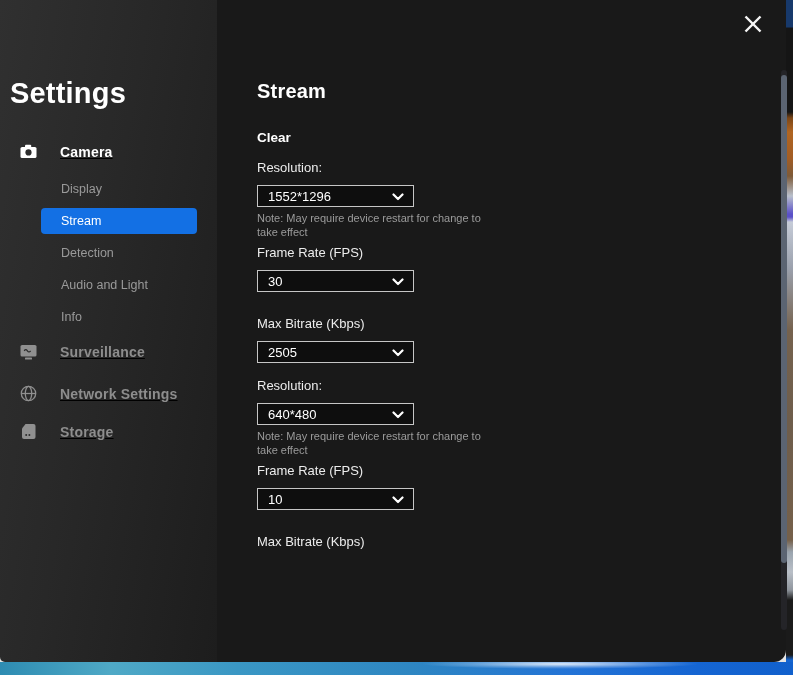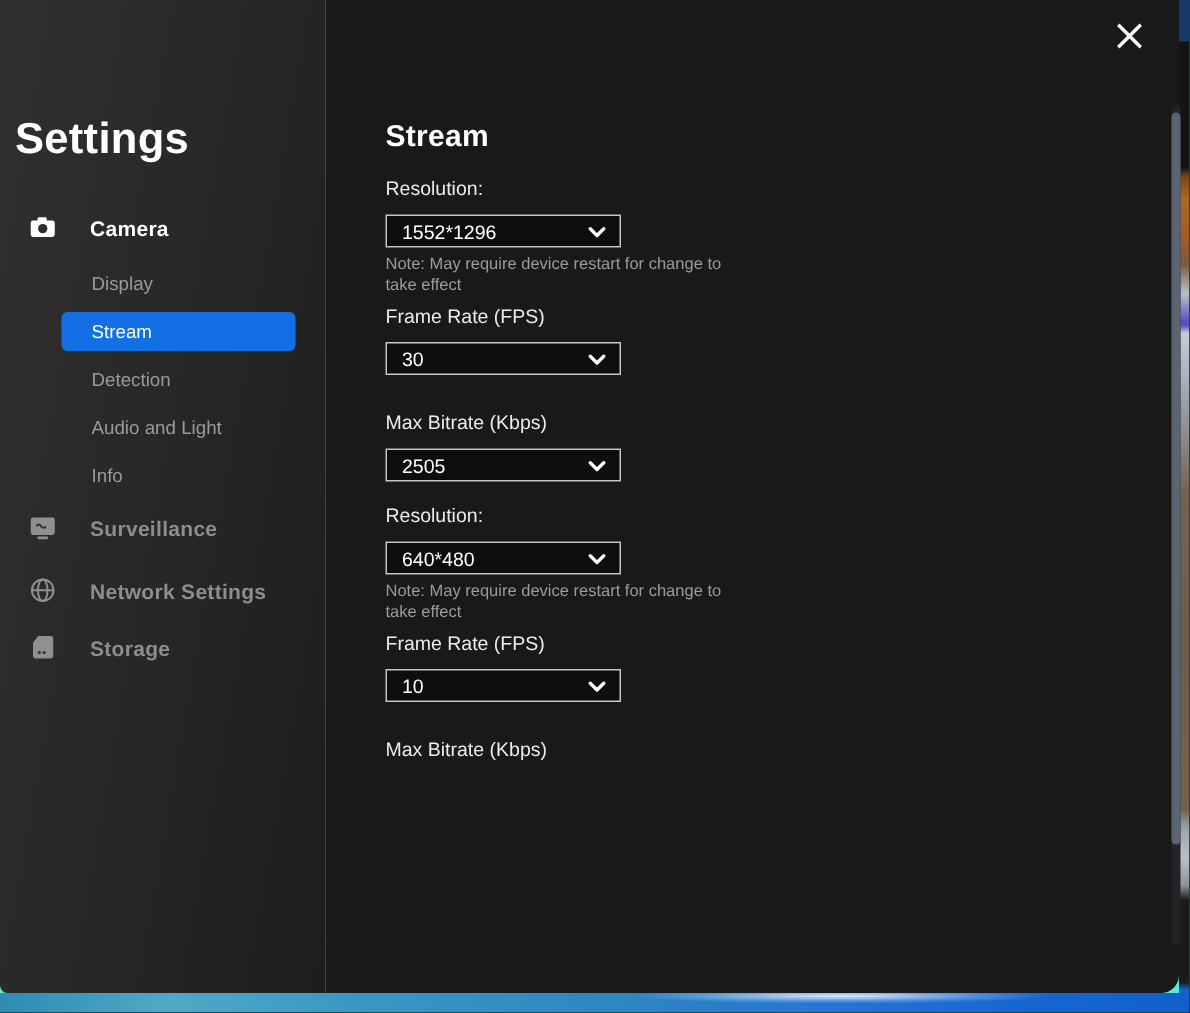--- a/index.html
+++ b/index.html
@@ -1,19 +1,19 @@
 <!DOCTYPE html>
 <html><head>
 <meta charset="utf-8">
 <style>
   * { margin:0; padding:0; box-sizing:border-box; }
   html,body { background:#000; }
   body { font-family:"Liberation Sans", sans-serif; }
 
-  .app { position:relative; width:793px; height:675px; overflow:hidden; background:#5eead4; }
+  .app { position:relative; width:793px; height:675px; overflow:hidden; background:#e5e5e5; }
 
   
   .bg-sliver {
     position:absolute; left:786px; top:0; width:7px; height:675px;
     background:linear-gradient(to bottom,
       #17396b 0px, #17396b 27px,
       #151515 28px, #151515 112px,
       #7c4616 118px, #b06522 132px, #a35d24 158px,
       #7d5a38 176px, #b9c0cc 196px,
       #5a50c8 214px, #5a50c8 217px,
@@ -35,21 +35,21 @@
 
   
   .sidebar {
     position:absolute; left:0; top:0; width:217px; height:662px;
     background:linear-gradient(100deg, #303030 0%, #282828 45%, #1d1d1d 100%);
     border-bottom-left-radius:5px;
   }
   .sidebar h1 {
     margin:76px 0 0 10px; color:#fff; font-size:29px; font-weight:bold; letter-spacing:.2px; line-height:34px;
   }
-  .nav-row { display:flex; align-items:flex-end; padding-left:20px; height:17px; cursor:pointer; }
+  .nav-row { display:flex; align-items:flex-end; padding-left:20px; height:17px; cursor:pointer;text-decoration:underline; }
   .nav-row.first { margin-top:33px; }
   .nav-row .ic { width:17px; height:17px; display:flex; align-items:center; justify-content:center; flex:0 0 17px; }
   .nav-row .lbl { margin-left:23px; font-size:14px; font-weight:bold; color:#8d8d8d; letter-spacing:.2px; }
   .nav-row.active .lbl { color:#fff; }
 
   .subnav { list-style:none; margin:16px 0 0 41px; }
   .subnav li {
     width:156px; height:26px; line-height:26px; padding-left:20px; margin-bottom:6px;
     font-size:12.5px; color:#9a9a9a; border-radius:4px; cursor:pointer;
   }
@@ -171,20 +171,21 @@
             <line x1="1.5" y1="1.5" x2="16.5" y2="16.5"></line>
             <line x1="16.5" y1="1.5" x2="1.5" y2="16.5"></line>
           </g>
         </svg>
       </span>
     </button>
 
     <div class="content">
       <h2>Stream</h2>
 
+      <h3>Clear</h3>
 
       <div class="field-label">Resolution:</div>
       <div class="select">
         <span>1552*1296</span>
         <svg class="chev" width="12" height="8" viewBox="0 0 12 8">
           <polyline points="1.5,1.5 6,6 10.5,1.5" fill="none" stroke="#ffffff" stroke-width="2.2" stroke-linecap="round" stroke-linejoin="round"></polyline>
         </svg>
       </div>
       <p class="note">Note: May require device restart for change to take effect</p>
 

